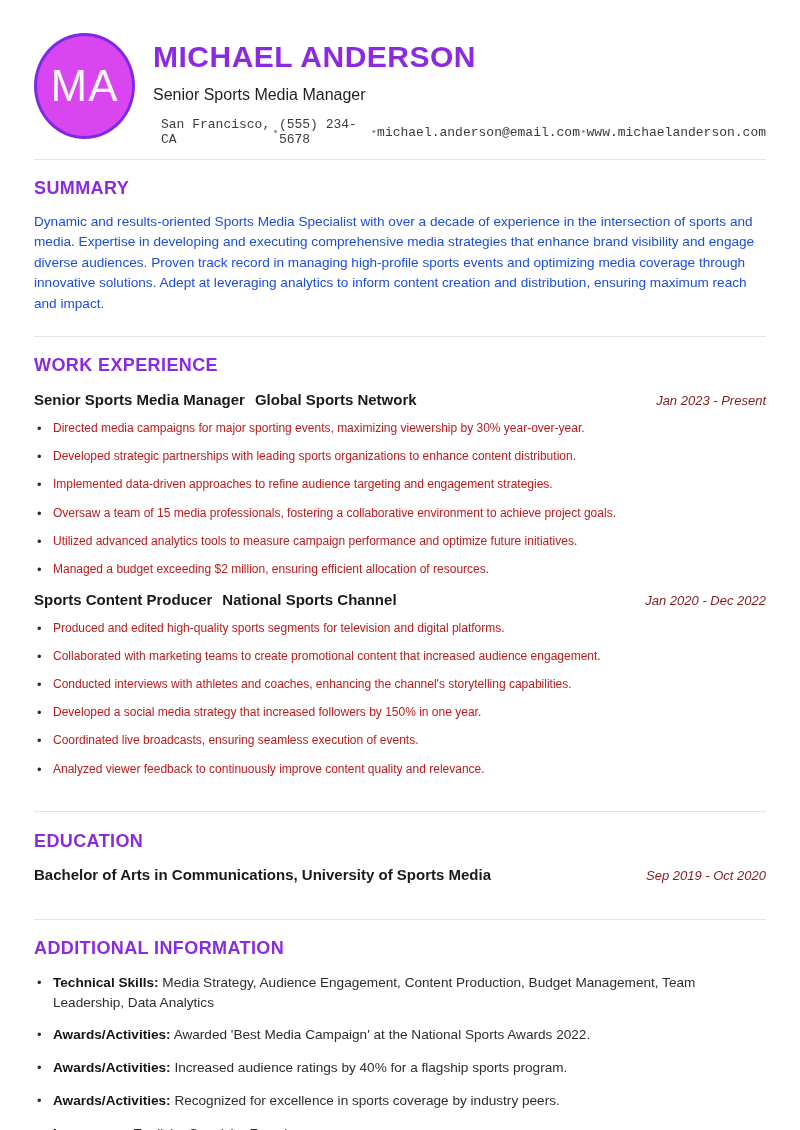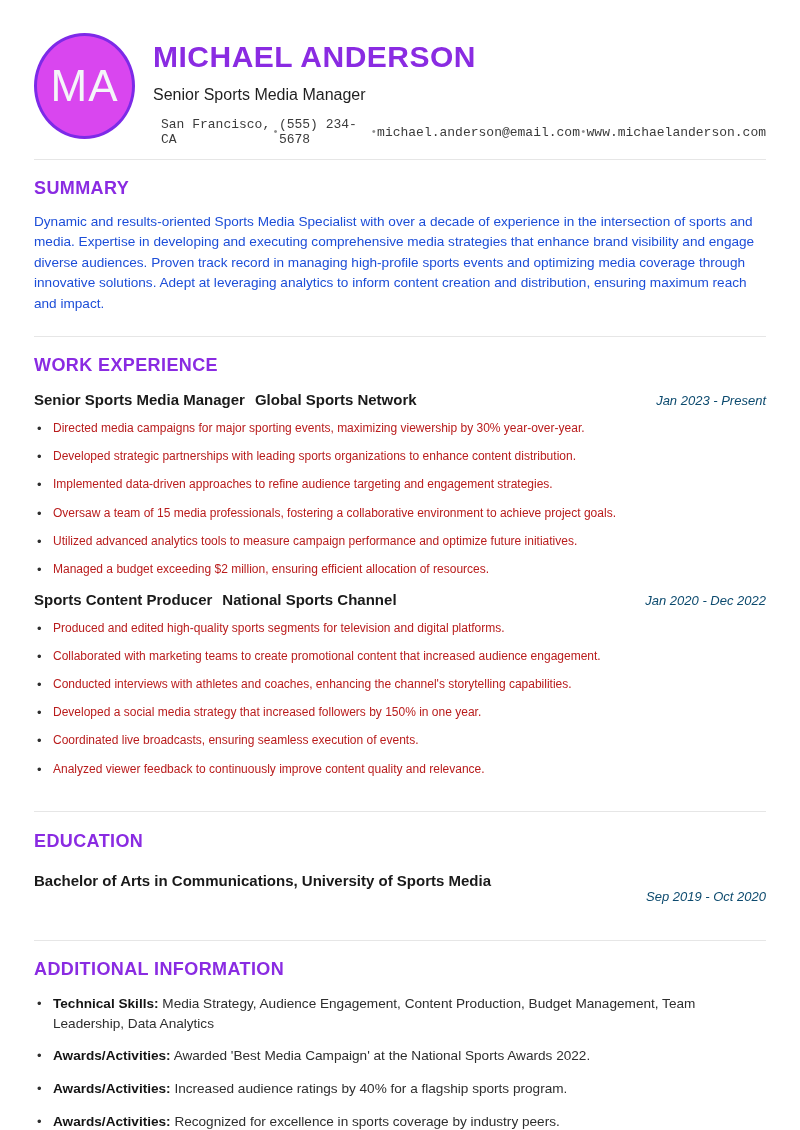--- a/index.html
+++ b/index.html
@@ -48,33 +48,33 @@
     white-space: pre-wrap;
   }
   .divider.before-work { margin-top: 22px; }
 
   .work-section { margin-top: 18px; }
   .job { margin-top: 15px; }
   .job + .job { margin-top: 11px; }
   .job-header { display: flex; align-items: baseline; }
   .job-title, .job-company { font-size: 15px; font-weight: 700; color: #1a1a1a; }
   .job-company { margin-left: 10px; }
-  .job-dates, .edu-dates { margin-left: auto; font-size: 13px; font-style: italic; color: #0c4a6e; white-space: nowrap; }
+  .job-dates, .edu-dates { margin-left: auto; font-size: 13px; font-style: italic; color: #7f1d1d; white-space: nowrap; }
   ul.bullets { list-style: none; margin-top: 11px; }
   ul.bullets li {
     position: relative; padding-left: 19px; margin-bottom: 8.6px;
     font-size: 12px; line-height: 19.6px; color: #b91c1c; white-space: pre-wrap;
   }
   ul.bullets li::before {
     content: "•"; position: absolute; left: 3px; top: 0; color: #2e2e2e; font-size: 13px;
   }
 
   .divider.before-education { margin-top: 32px; }
   .education-section { margin-top: 19px; }
-  .edu-row { display: flex; align-items: baseline; margin-top: 20px; flex-direction: column; }
+  .edu-row { display: flex; align-items: baseline; margin-top: 14px; }
   .edu-degree { font-size: 15px; font-weight: 700; color: #1a1a1a; }
 
   .divider.before-additional { margin-top: 36px; }
   .additional-section { margin-top: 18px; }
   ul.info-list { list-style: none; margin-top: 14px; }
   ul.info-list li {
     position: relative; padding-left: 19px; margin-bottom: 13.5px;
     font-size: 13.6px; line-height: 19.4px; color: #2e2e2e;
   }
   ul.info-list li::before {

